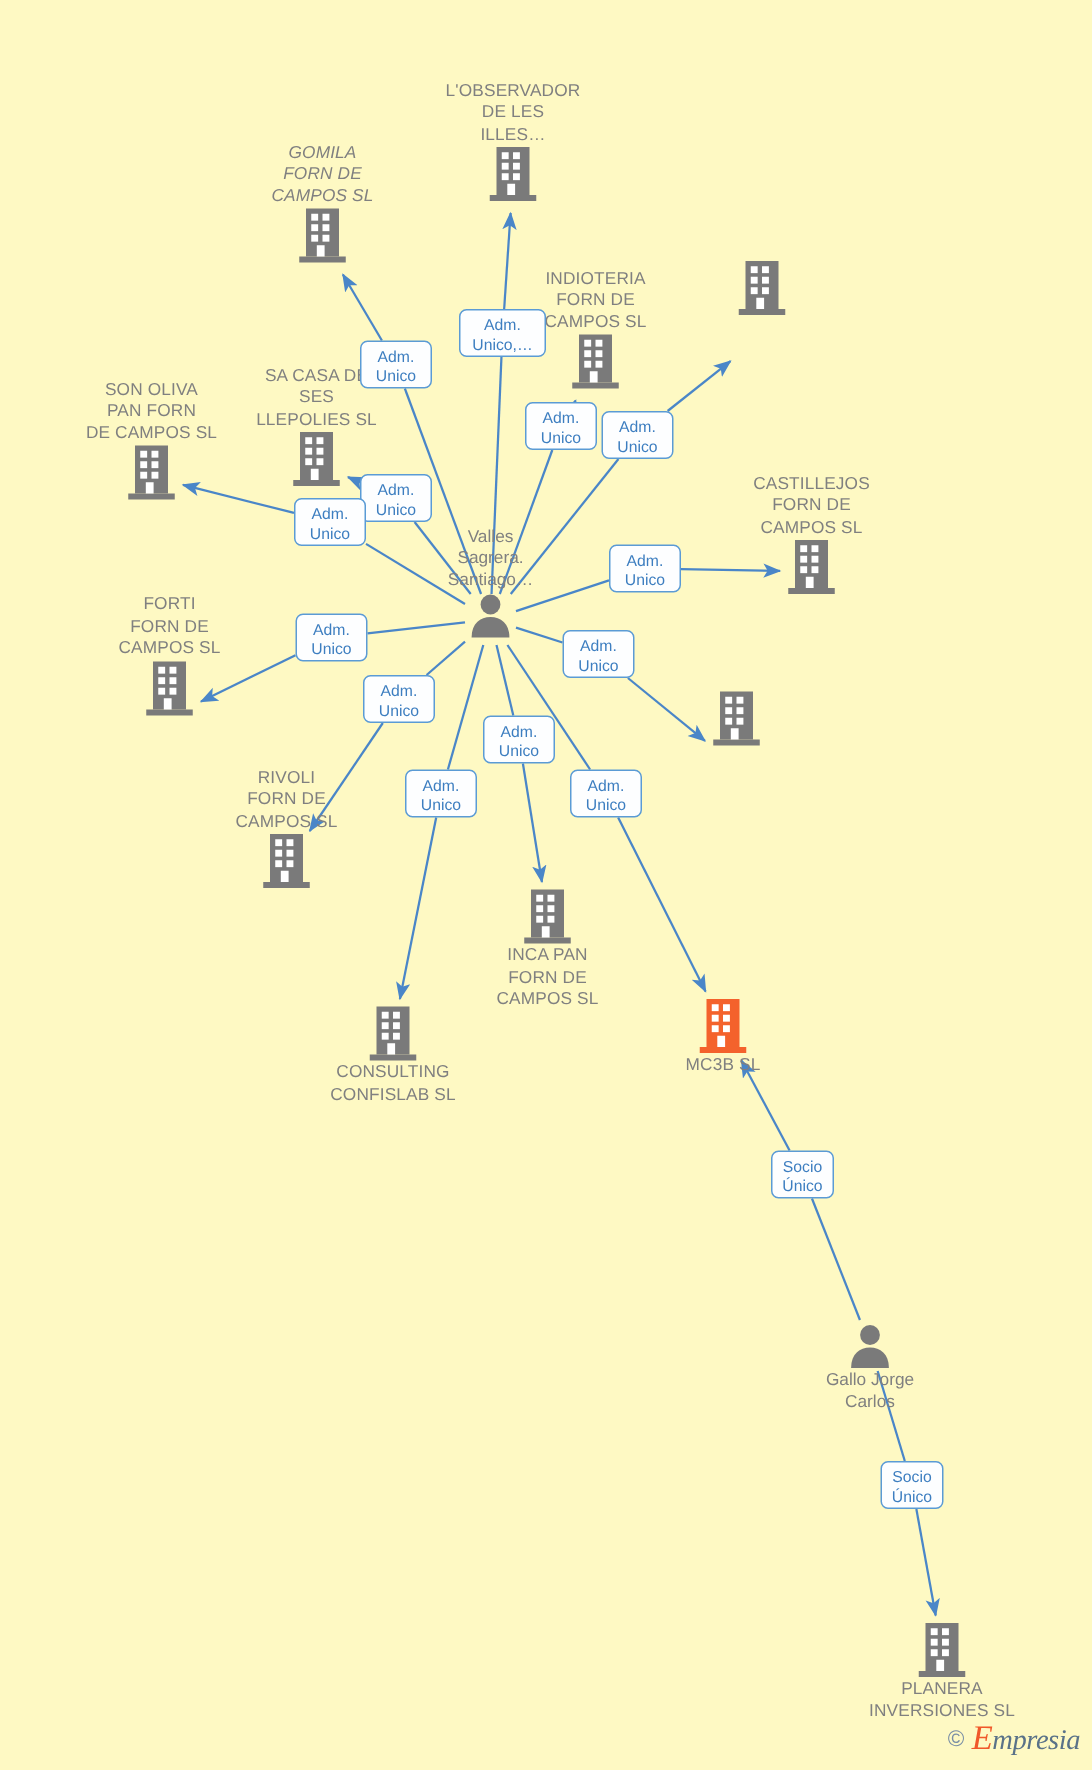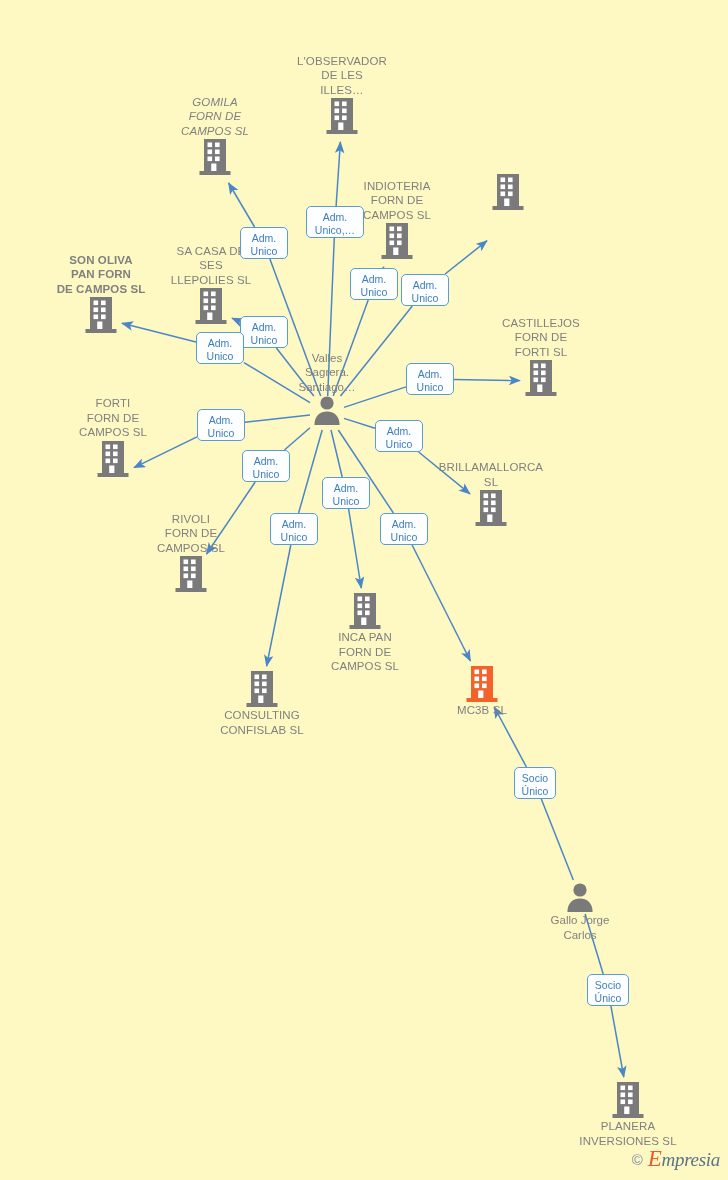--- a/index.html
+++ b/index.html
@@ -217,42 +217,42 @@
               <rect x="9.5" y="4.5" width="4.6" height="4.6"></rect>
               <rect x="17" y="4.5" width="4.6" height="4.6"></rect>
               <rect x="9.5" y="11.5" width="4.6" height="4.6"></rect>
               <rect x="17" y="11.5" width="4.6" height="4.6"></rect>
               <rect x="9.5" y="18.5" width="4.6" height="4.6"></rect>
               <rect x="17" y="18.5" width="4.6" height="4.6"></rect>
               <rect x="13.2" y="25.5" width="5.2" height="7.5"></rect>
             </g>
           </svg></span>
       </div>
-      <div class="node" style="left: 101px; top: 252.5px; font-weight: bold;">
+      <div class="node" style="left: 101px; top: 252.5px;">
         <div class="node-label">SON OLIVA
 PAN FORN
 DE CAMPOS SL</div>
         <span class="icon-wrap"><svg width="34" height="38" viewBox="0 0 34 38" aria-hidden="true">
             <rect x="6" y="1" width="22" height="32" fill="#7a7a7a"></rect>
             <rect x="1.5" y="33" width="31" height="4" fill="#7a7a7a"></rect>
             <g fill="#ffffff">
               <rect x="9.5" y="4.5" width="4.6" height="4.6"></rect>
               <rect x="17" y="4.5" width="4.6" height="4.6"></rect>
               <rect x="9.5" y="11.5" width="4.6" height="4.6"></rect>
               <rect x="17" y="11.5" width="4.6" height="4.6"></rect>
               <rect x="9.5" y="18.5" width="4.6" height="4.6"></rect>
               <rect x="17" y="18.5" width="4.6" height="4.6"></rect>
               <rect x="13.2" y="25.5" width="5.2" height="7.5"></rect>
             </g>
           </svg></span>
       </div>
       <div class="node" style="left: 541px; top: 315.5px;">
         <div class="node-label">CASTILLEJOS
 FORN DE
-FORTI SL</div>
+CAMPOS SL</div>
         <span class="icon-wrap"><svg width="34" height="38" viewBox="0 0 34 38" aria-hidden="true">
             <rect x="6" y="1" width="22" height="32" fill="#7a7a7a"></rect>
             <rect x="1.5" y="33" width="31" height="4" fill="#7a7a7a"></rect>
             <g fill="#ffffff">
               <rect x="9.5" y="4.5" width="4.6" height="4.6"></rect>
               <rect x="17" y="4.5" width="4.6" height="4.6"></rect>
               <rect x="9.5" y="11.5" width="4.6" height="4.6"></rect>
               <rect x="17" y="11.5" width="4.6" height="4.6"></rect>
               <rect x="9.5" y="18.5" width="4.6" height="4.6"></rect>
               <rect x="17" y="18.5" width="4.6" height="4.6"></rect>
@@ -281,22 +281,20 @@
               <rect x="17" y="4.5" width="4.6" height="4.6"></rect>
               <rect x="9.5" y="11.5" width="4.6" height="4.6"></rect>
               <rect x="17" y="11.5" width="4.6" height="4.6"></rect>
               <rect x="9.5" y="18.5" width="4.6" height="4.6"></rect>
               <rect x="17" y="18.5" width="4.6" height="4.6"></rect>
               <rect x="13.2" y="25.5" width="5.2" height="7.5"></rect>
             </g>
           </svg></span>
       </div>
       <div class="node" style="left: 491px; top: 460px;">
-        <div class="node-label">BRILLAMALLORCA
-SL</div>
         <span class="icon-wrap"><svg width="34" height="38" viewBox="0 0 34 38" aria-hidden="true">
             <rect x="6" y="1" width="22" height="32" fill="#7a7a7a"></rect>
             <rect x="1.5" y="33" width="31" height="4" fill="#7a7a7a"></rect>
             <g fill="#ffffff">
               <rect x="9.5" y="4.5" width="4.6" height="4.6"></rect>
               <rect x="17" y="4.5" width="4.6" height="4.6"></rect>
               <rect x="9.5" y="11.5" width="4.6" height="4.6"></rect>
               <rect x="17" y="11.5" width="4.6" height="4.6"></rect>
               <rect x="9.5" y="18.5" width="4.6" height="4.6"></rect>
               <rect x="17" y="18.5" width="4.6" height="4.6"></rect>

